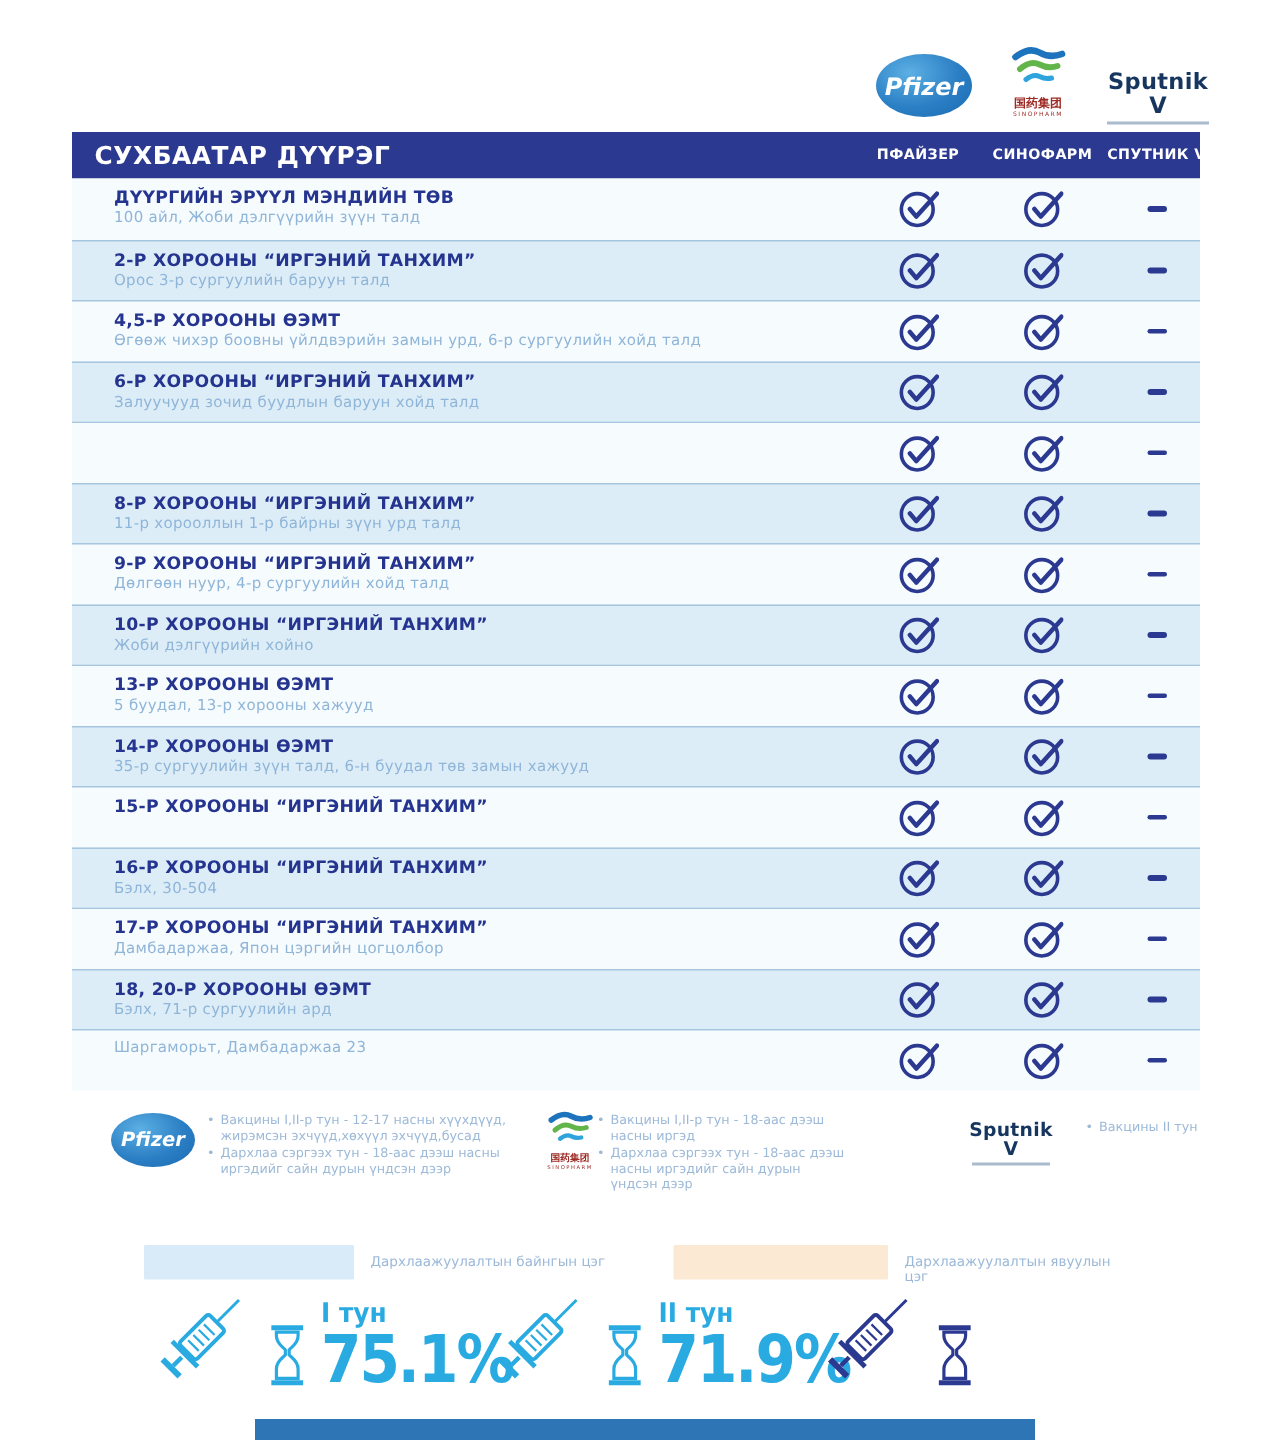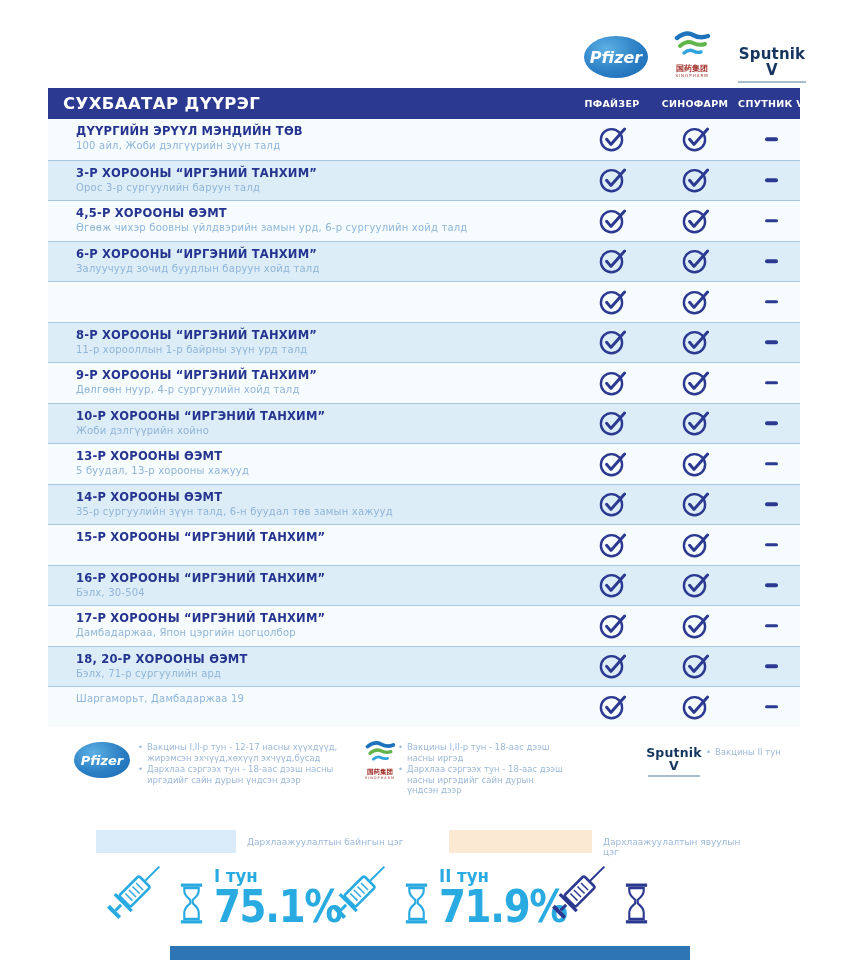--- a/index.html
+++ b/index.html
@@ -32,21 +32,21 @@
   .trow-title{color:#24348f;font-weight:bold;font-size:11.5px;line-height:15px;letter-spacing:.2px;}
   .trow-sub{color:#8fb5d8;font-size:10px;line-height:14px;letter-spacing:.2px;}
   .cell{position:absolute;top:50%;transform:translateY(-50%);width:56px;display:flex;justify-content:center;align-items:center;}
   .cell.c1{left:536px;} .cell.c2{left:619px;} .cell.c3{left:695px;}
   .dash{display:inline-block;width:13px;height:3.5px;border-radius:2px;background:#2b3990;}
 
   
   #legend{position:absolute;left:0;top:738px;width:856px;height:70px;}
   #pfizer-foot{position:absolute;left:74px;top:4px;width:56px;height:36px;font-size:13px;}
   .legend-list{position:absolute;top:4px;color:#9cb9d8;font-size:8.5px;line-height:10.5px;}
-  .legend-list .li{display:flex;margin-bottom:1px;}
+  .legend-list .li{display:flex;margin-bottom:1px;justify-content:center;}
   .legend-list .li::before{content:"•";margin-right:4px;color:#9cb9d8;}
   #pfizer-notes{left:138px;width:208px;}
   #sinopharm-foot{position:absolute;left:360px;top:2px;width:40px;text-align:center;}
   #sinopharm-notes{left:398px;width:168px;}
   #sputnik-foot{position:absolute;left:642px;top:8px;width:64px;text-align:center;}
   #sputnik-foot .sputnik-word{font-size:12.5px;line-height:13px;}
   #sputnik-notes{left:706px;width:110px;top:9px;}
 
   
   #point-legend{position:absolute;left:0;top:830px;width:746px;height:26px;color:#9cb9d8;font-size:9px;}
@@ -117,21 +117,21 @@
   <path d="M7.6 13.8l4.3 5.1L25.6 3.6" fill="none" stroke="#2b3990" stroke-width="3" stroke-linecap="round" stroke-linejoin="round"></path>
             </svg>
           </span>
       <span class="cell c3">
             <span class="dash"></span>
           </span>
     </div>
 
     <div class="trow even">
       <div class="trow-text">
-        <div class="trow-title">3-Р ХОРООНЫ “ИРГЭНИЙ ТАНХИМ”</div>
+        <div class="trow-title">2-Р ХОРООНЫ “ИРГЭНИЙ ТАНХИМ”</div>
         <div class="trow-sub">Орос 3-р сургуулийн баруун талд</div>
       </div>
       <span class="cell c1">
             <svg width="27" height="27" viewBox="0 0 27 27">
   <circle cx="12.5" cy="14.2" r="10.6" fill="none" stroke="#2b3990" stroke-width="2.4"></circle>
   <path d="M7.6 13.8l4.3 5.1L25.6 3.6" fill="none" stroke="#2b3990" stroke-width="3" stroke-linecap="round" stroke-linejoin="round"></path>
             </svg>
           </span>
       <span class="cell c2">
             <svg width="27" height="27" viewBox="0 0 27 27">
@@ -398,21 +398,21 @@
   <path d="M7.6 13.8l4.3 5.1L25.6 3.6" fill="none" stroke="#2b3990" stroke-width="3" stroke-linecap="round" stroke-linejoin="round"></path>
             </svg>
           </span>
       <span class="cell c3">
             <span class="dash"></span>
           </span>
     </div>
 
     <div class="trow odd">
       <div class="trow-text">
-        <div class="trow-sub">Шаргаморьт, Дамбадаржаа 19</div>
+        <div class="trow-sub">Шаргаморьт, Дамбадаржаа 23</div>
       </div>
       <span class="cell c1">
             <svg width="27" height="27" viewBox="0 0 27 27">
   <circle cx="12.5" cy="14.2" r="10.6" fill="none" stroke="#2b3990" stroke-width="2.4"></circle>
   <path d="M7.6 13.8l4.3 5.1L25.6 3.6" fill="none" stroke="#2b3990" stroke-width="3" stroke-linecap="round" stroke-linejoin="round"></path>
             </svg>
           </span>
       <span class="cell c2">
             <svg width="27" height="27" viewBox="0 0 27 27">
   <circle cx="12.5" cy="14.2" r="10.6" fill="none" stroke="#2b3990" stroke-width="2.4"></circle>

